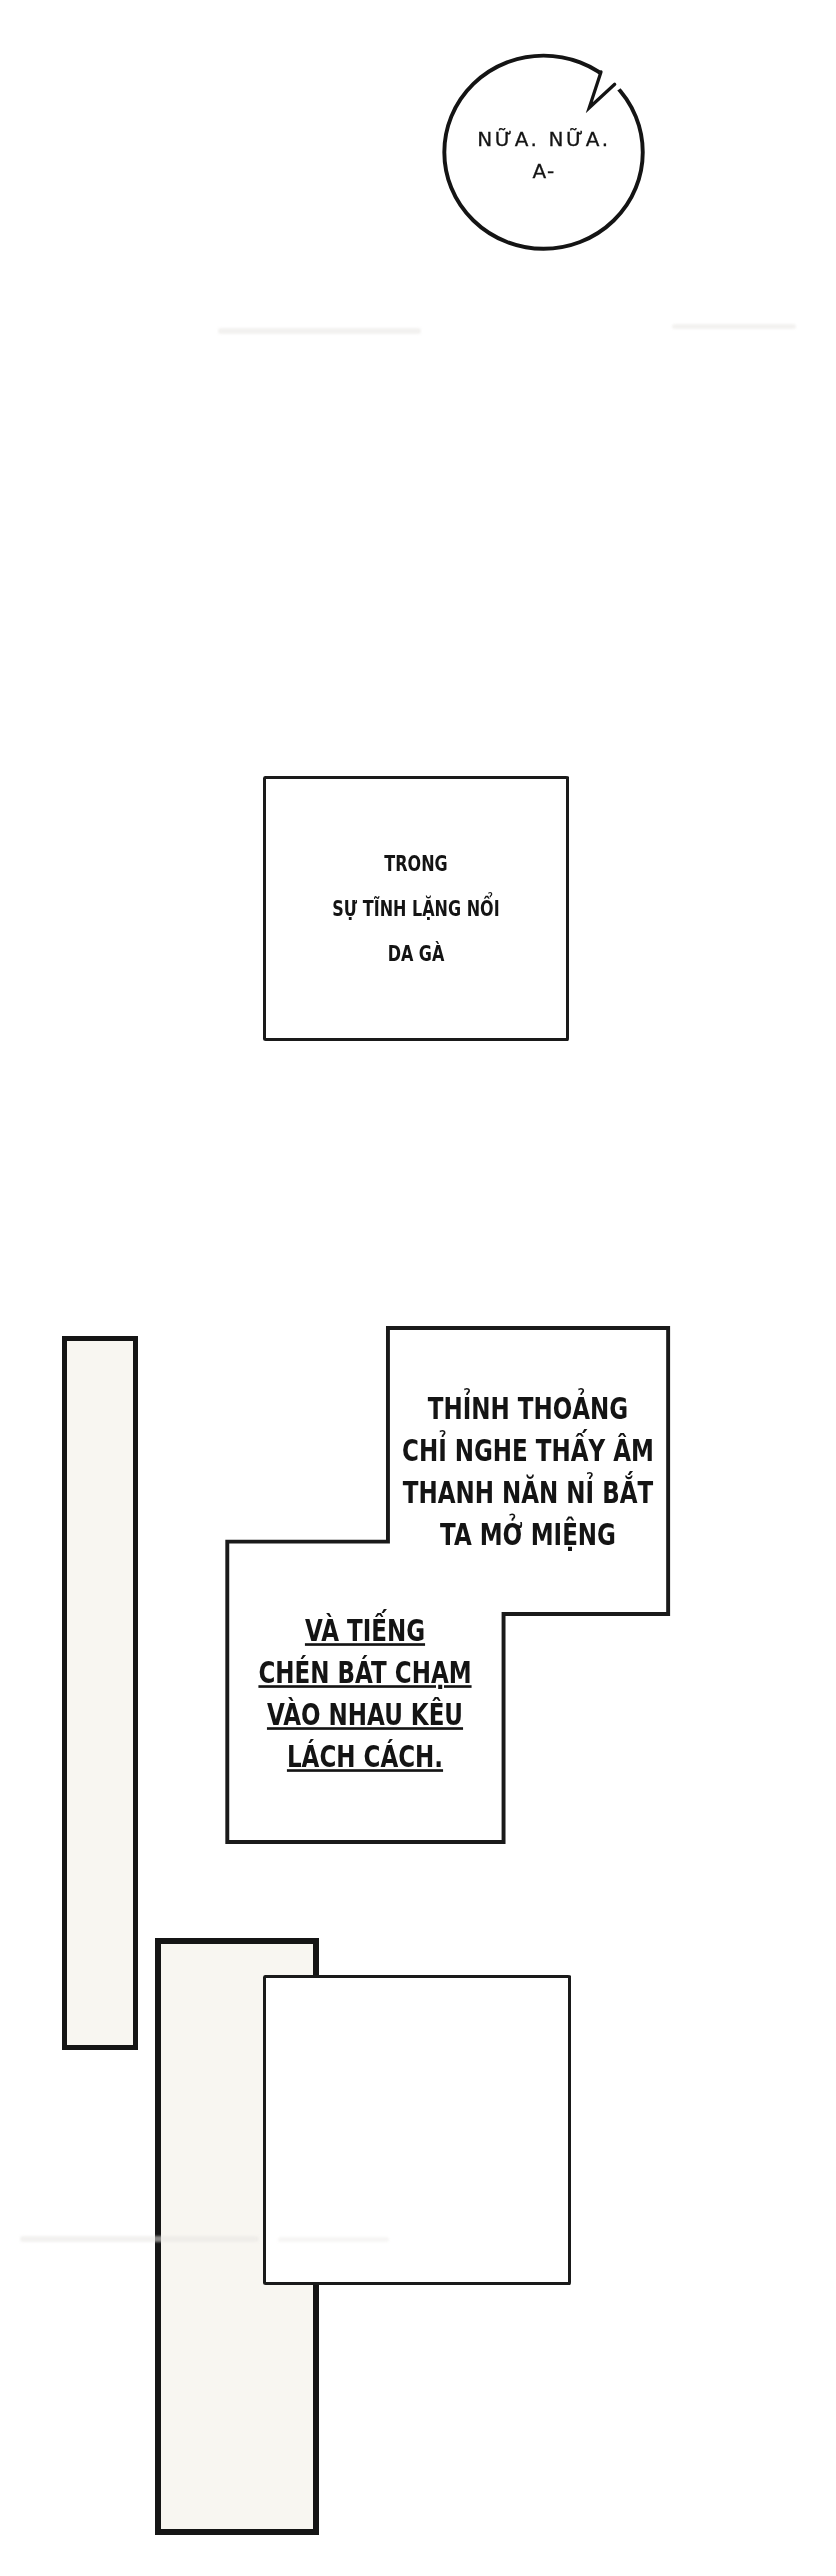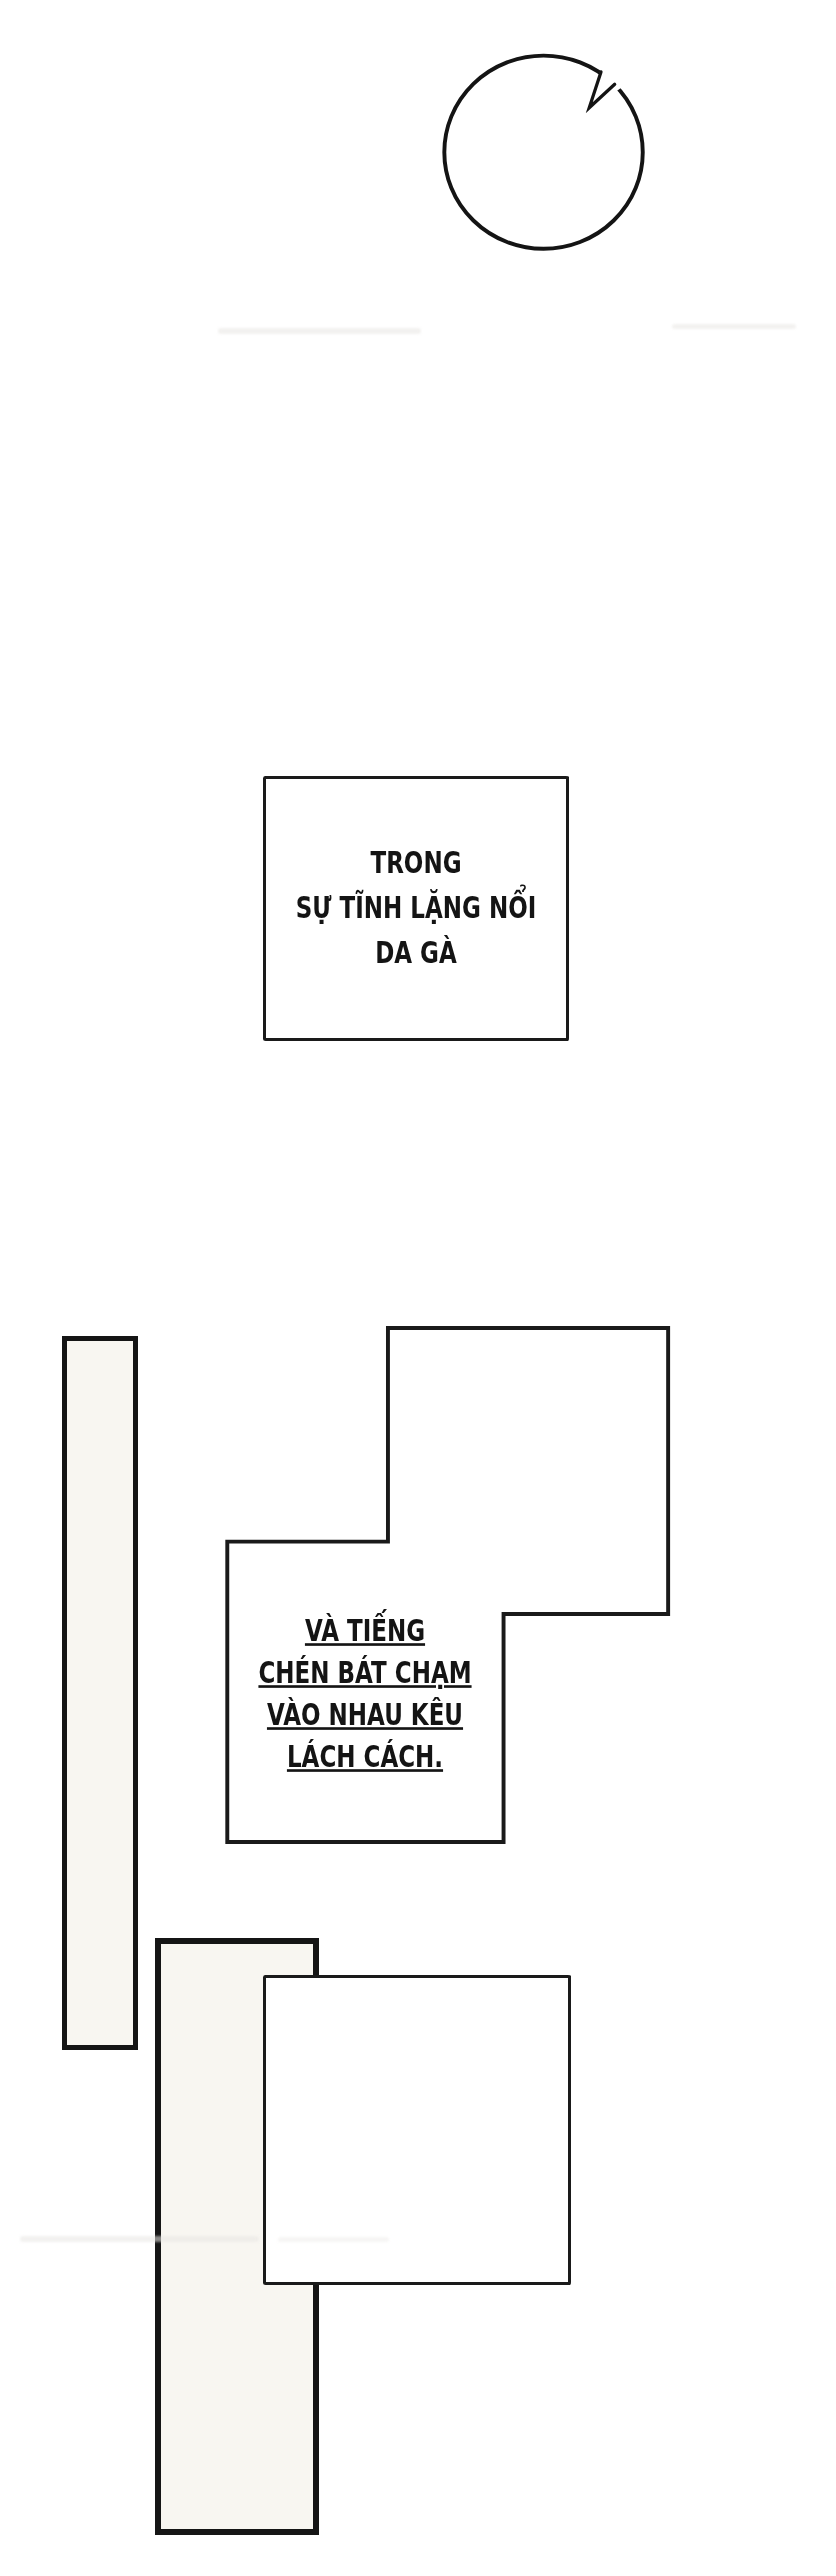--- a/index.html
+++ b/index.html
@@ -9,21 +9,21 @@
   
   .caption-box{position:absolute;background:#ffffff;border:3.9px solid #1a1a1a;box-sizing:border-box;
                border-radius:2px 3.3px 1.3px 2.6px / 2.6px 1.3px 3.3px 2px;}
 
   
   .caption-text{position:absolute;display:flex;flex-direction:column;justify-content:center;
                 align-items:center;text-align:center;font-weight:700;color:#141414;}
   .caption-text .ln{display:inline-block;transform:scaleY(1.32);transform-origin:50% 50%;
                     white-space:nowrap;letter-spacing:0px;}
 
-  .ct-silence{left:267px;top:780px;width:298px;height:257px;font-size:23px;line-height:45px;}
+  .ct-silence{left:267px;top:780px;width:298px;height:257px;font-size:16px;line-height:45px;}
   .ct-murmur {left:388px;top:1332px;width:280px;height:278px;font-size:23px;line-height:42px;}
   .ct-dishes {left:227px;top:1546px;width:276px;height:293px;font-size:23px;line-height:42px;text-decoration:underline;}
   .ct-except {left:267px;top:1979px;width:300px;height:302px;font-size:24px;line-height:48px;}
 
   
   .panel-bar{position:absolute;background:#f8f6f1;box-sizing:border-box;}
   .bar-left  {left:62px; top:1336px;width:76px;height:714px;border:5.9px solid #151515;}
   .bar-lower {left:155px;top:1938px;width:164px;height:597px; border:6.5px solid #151515;}
 
   
@@ -51,31 +51,41 @@
 <div id="page">
 
   <div class="smudge sm-1"></div>
   <div class="smudge sm-2"></div>
 
   <svg class="bubble-svg" width="235" height="229" viewBox="0 0 360 350">
     <ellipse class="bubble-stroke" cx="177" cy="173" rx="152" ry="148"></ellipse>
     <polygon points="256,67 272,30 315,60 283,84" fill="#ffffff" stroke="none"></polygon>
     <polyline points="265,50 247,105 286,69" fill="#ffffff" stroke="#141414" stroke-width="5" stroke-linecap="round"></polyline>
   </svg>
+  <div class="bubble-text">
+    <div class="bubble-line1">NỮA. NỮA.</div>
+    <div class="bubble-line2">A-</div>
+  </div>
 
   <div class="caption-box" style="left:263px;top:776px;width:306px;height:265px;"></div>
   <div class="caption-text ct-silence">
     <span class="ln">TRONG</span>
     <span class="ln">SỰ TĨNH LẶNG NỔI</span>
     <span class="ln">DA GÀ</span>
   </div>
 
   <svg class="stair-svg" width="468" height="546" viewBox="0 0 716 836">
     <path class="stair-path" d="M263,23 L692,23 L692,461 L440,461 L440,810 L17,810 L17,350 L263,350 Z"></path>
   </svg>
+  <div class="caption-text ct-murmur">
+    <span class="ln">THỈNH THOẢNG</span>
+    <span class="ln">CHỈ NGHE THẤY ÂM</span>
+    <span class="ln">THANH NĂN NỈ BẮT</span>
+    <span class="ln">TA MỞ MIỆNG</span>
+  </div>
   <div class="caption-text ct-dishes">
     <span class="ln">VÀ TIẾNG</span>
     <span class="ln">CHÉN BÁT CHẠM</span>
     <span class="ln">VÀO NHAU KÊU</span>
     <span class="ln">LÁCH CÁCH.</span>
   </div>
 
   <div class="panel-bar bar-left"></div>
   <div class="panel-bar bar-lower"></div>
 

